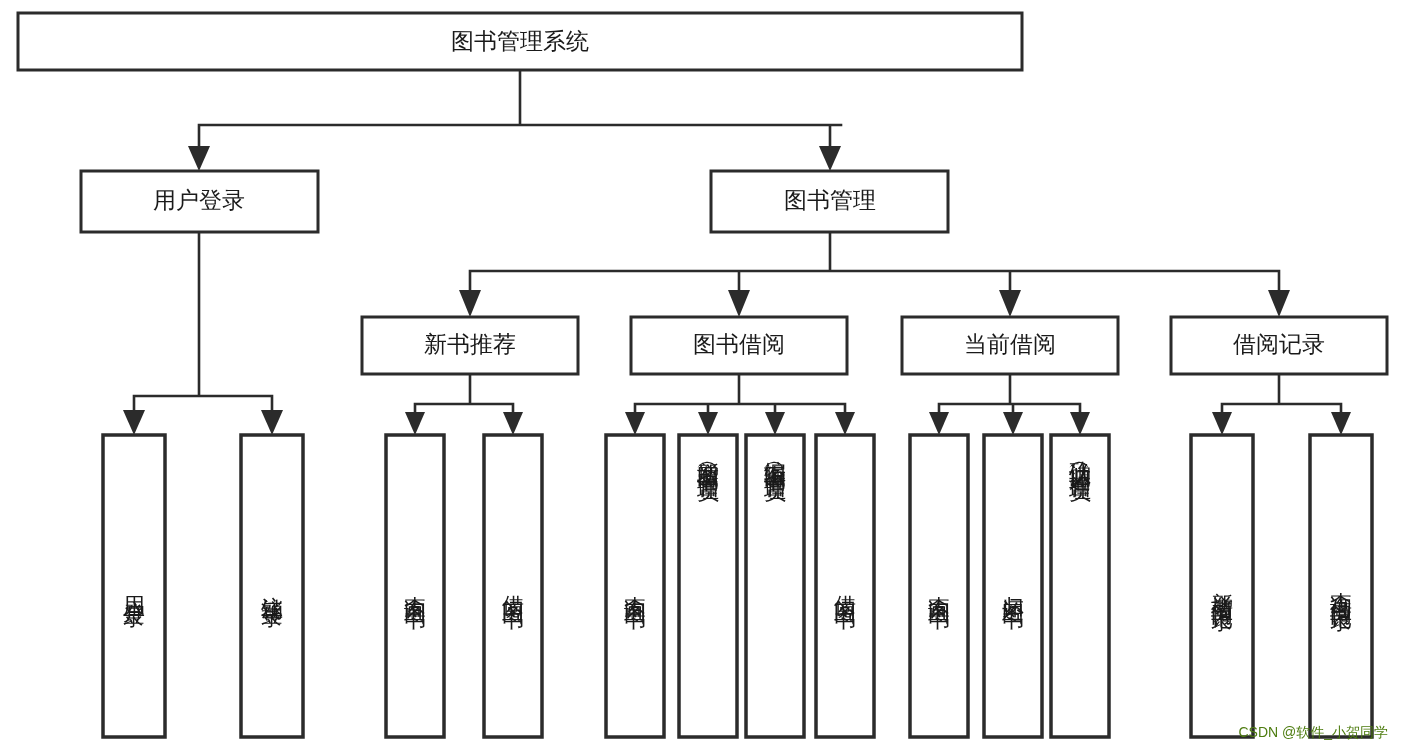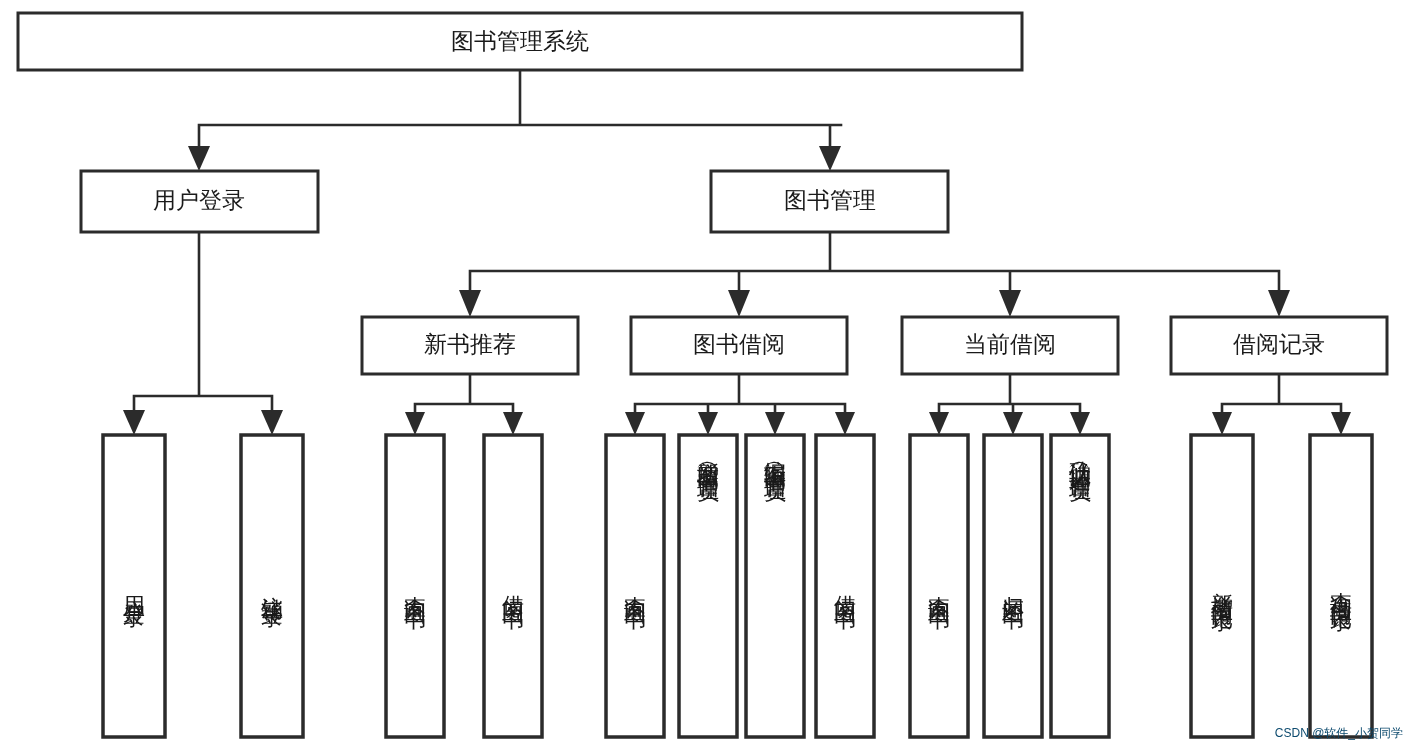--- a/index.html
+++ b/index.html
@@ -52,25 +52,25 @@
     dominant-baseline: middle;
   }
   .node-label.vertical {
     font-size: 22px;
     writing-mode: vertical-rl;
     text-orientation: upright;
     letter-spacing: 3px;
   }
   .watermark {
     position: absolute;
-    right: 2px;
+    right: 17px;
     bottom: 5px;
     font-family: "Liberation Sans", "DejaVu Sans", sans-serif;
-    font-size: 12px;
-    color: #0c4a6e;
+    font-size: 14px;
+    color: #4d7c0f;
     white-space: nowrap;
     pointer-events: none;
   }
 </style>
 </head>
 <body>
 
 <div id="diagram-root">
   <svg class="flow" viewBox="0 0 1405 747" xmlns="http://www.w3.org/2000/svg">
 

